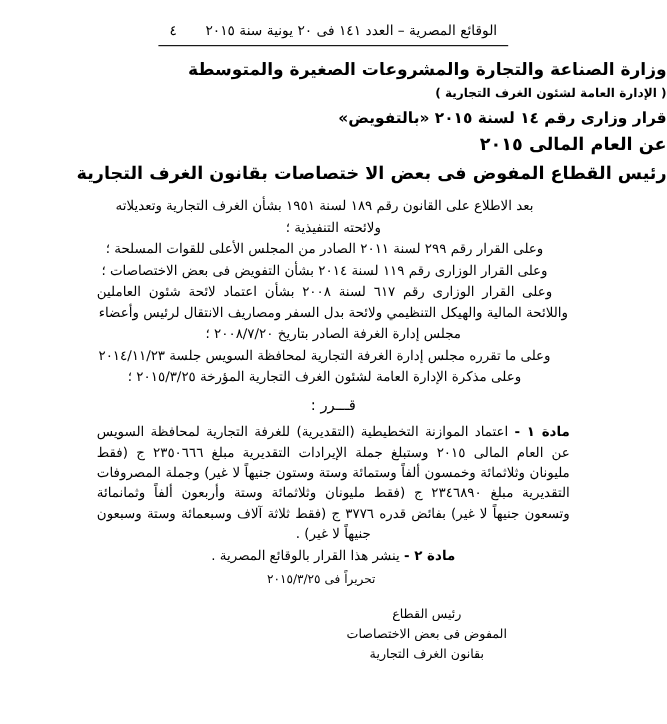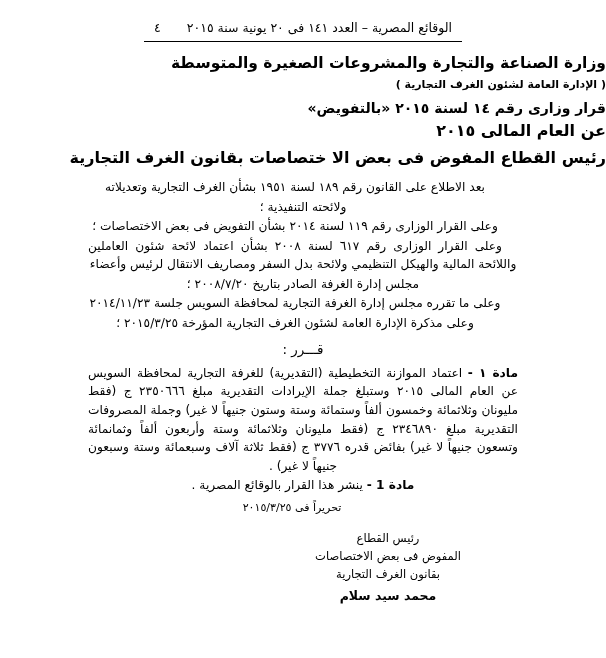--- a/index.html
+++ b/index.html
@@ -162,44 +162,44 @@
     <div class="decree-line">قرار وزارى رقم ١٤ لسنة ٢٠١٥ «بالتفويض»</div>
     <div class="fiscal-line">عن العام المالى ٢٠١٥</div>
     <div class="authority-line">رئيس القطاع المفوض فى بعض الا ختصاصات بقانون الغرف التجارية</div>
   </div>
 
   <div class="body-block">
 
     <p class="para indent">بعد الاطلاع على القانون رقم ١٨٩ لسنة ١٩٥١ بشأن الغرف التجارية وتعديلاته</p>
     <p class="para tail">ولائحته التنفيذية ؛</p>
 
+    <p class="para indent tail">وعلى القرار رقم ٢٩٩ لسنة ٢٠١١ الصادر من المجلس الأعلى للقوات المسلحة ؛</p>
     <p class="para indent tail">وعلى القرار الوزارى رقم ١١٩ لسنة ٢٠١٤ بشأن التفويض فى بعض الاختصاصات ؛</p>
 
     <p class="para indent">وعلى القرار الوزارى رقم ٦١٧ لسنة ٢٠٠٨ بشأن اعتماد لائحة شئون العاملين واللائحة المالية والهيكل التنظيمي ولائحة بدل السفر ومصاريف الانتقال لرئيس وأعضاء</p>
     <p class="para tail">مجلس إدارة الغرفة الصادر بتاريخ ٢٠٠٨/٧/٢٠ ؛</p>
 
     <p class="para indent tail">وعلى ما تقرره مجلس إدارة الغرفة التجارية لمحافظة السويس جلسة ٢٠١٤/١١/٢٣</p>
 
     <p class="para indent tail">وعلى مذكرة الإدارة العامة لشئون الغرف التجارية المؤرخة ٢٠١٥/٣/٢٥ ؛</p>
 
     <div class="qarrar">قـــرر :</div>
 
     <p class="article">
       <span class="art-label">مادة ١ -</span>
       <span>اعتماد الموازنة التخطيطية (التقديرية) للغرفة التجارية لمحافظة السويس عن العام المالى ٢٠١٥ وستبلغ جملة الإيرادات التقديرية مبلغ ٢٣٥٠٦٦٦ ج (فقط مليونان وثلاثمائة وخمسون ألفاً وستمائة وستة وستون جنيهاً لا غير) وجملة المصروفات التقديرية مبلغ ٢٣٤٦٨٩٠ ج (فقط مليونان وثلاثمائة وستة وأربعون ألفاً وثمانمائة وتسعون جنيهاً لا غير) بفائض قدره ٣٧٧٦ ج (فقط ثلاثة آلاف وسبعمائة وستة وسبعون جنيهاً لا غير) .</span>
     </p>
 
     <p class="article">
-      <span class="art-label">مادة 1 -</span>
+      <span class="art-label">مادة ٢ -</span>
       <span>ينشر هذا القرار بالوقائع المصرية .</span>
     </p>
 
     <div class="dated">تحريراً فى ٢٠١٥/٣/٢٥</div>
 
     <div class="signature">
       <div>رئيس القطاع</div>
       <div>المفوض فى بعض الاختصاصات</div>
       <div>بقانون الغرف التجارية</div>
-      <div class="sig-name">محمد سيد سلام</div>
     </div>
 
   </div>
 </div>
 
 </body></html>

